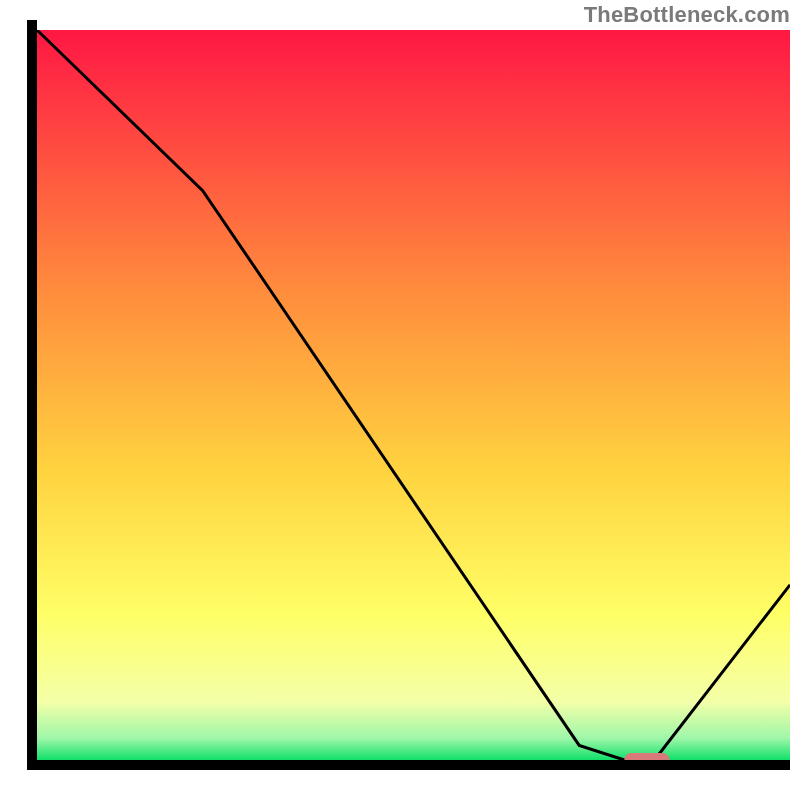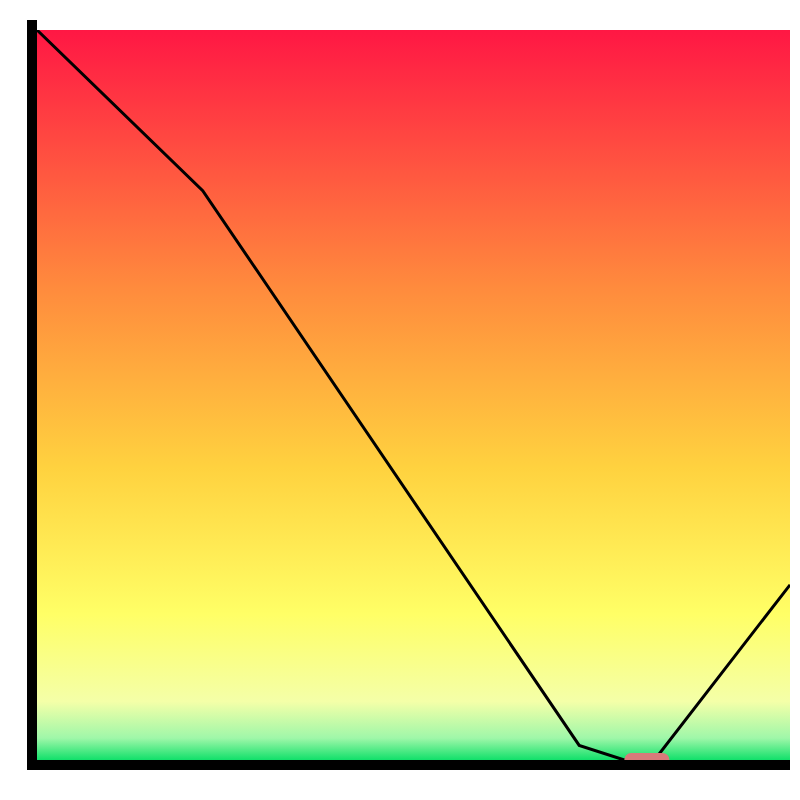--- a/index.html
+++ b/index.html
@@ -29,20 +29,21 @@
   svg.plot {
     position: absolute;
     left: 0;
     top: 0;
   }
 </style>
 </head>
 <body>
 <div class="container">
 
+  <div class="watermark">TheBottleneck.com</div>
 
   <svg class="plot" width="800" height="800" viewBox="0 0 800 800">
     <defs>
       <linearGradient id="bg-grad" x1="0" y1="0" x2="0" y2="1">
         <stop id="g0" offset="0%" stop-color="#ff1744"></stop>
         <stop id="g1" offset="35%" stop-color="#ff8a3d"></stop>
         <stop id="g2" offset="60%" stop-color="#ffd23f"></stop>
         <stop id="g3" offset="80%" stop-color="#ffff66"></stop>
         <stop id="g4" offset="92%" stop-color="#f4ffa8"></stop>
         <stop id="g5" offset="97%" stop-color="#9ff7a9"></stop>

